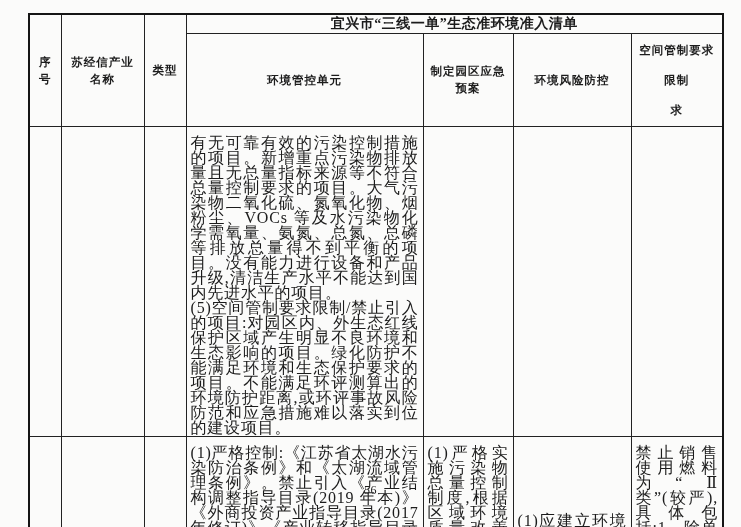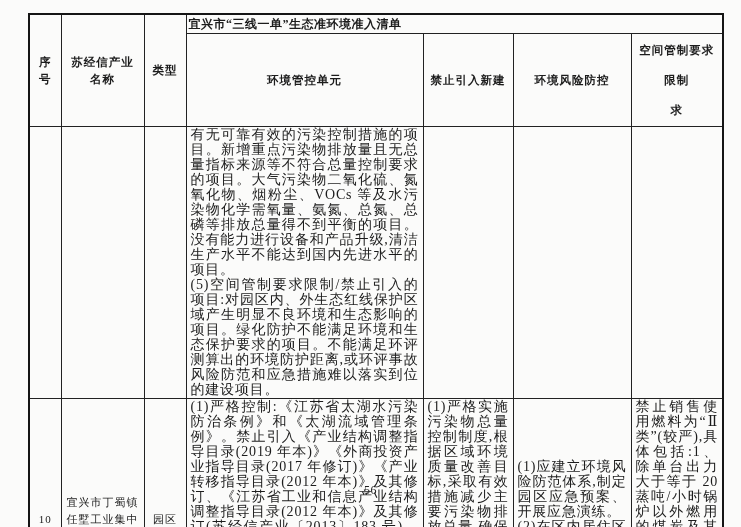--- a/index.html
+++ b/index.html
@@ -18,38 +18,38 @@
     background:#fbfbfa;
   }
   td {
     border:1px solid #222;
     padding:1px 4px;
     vertical-align:middle;
     overflow:hidden;
   }
   .title-cell {
     height:18px;
-    font-weight:bold; font-size:12px; 
+    font-weight:bold; font-size:14px; text-align:center;
     letter-spacing:0.5px; padding:0 2px;
   }
   .head-cell {
     font-weight:bold; font-size:11.5px; text-align:center;
     letter-spacing:1px; white-space:pre-line; line-height:17px;
   }
   .r-head2 td { height:62px; }
   .head-resource { line-height:30px; }
   .r-body1 td { height:198px; }
   .r-body2 td { height:177px; }
   .body-text {
-    font-size:14px; line-height:15px;
+    font-size:16px; line-height:15px;
     letter-spacing:0.8px;
     text-align:justify;
     white-space:pre-line;
     vertical-align:top;
-    padding:0 4px 1px 4px;
+    padding:8px 4px 1px 4px;
   }
   .v-mid { vertical-align:middle; }
   .c-mid {
     font-size:11px; text-align:center; vertical-align:middle;
     letter-spacing:1px; line-height:17px;
   }
   .page-number {
     position:absolute; left:0; top:483px; width:741px;
     text-align:center; font-size:12px; letter-spacing:0.5px;
   }
@@ -71,21 +71,21 @@
     <tbody>
         <tr>
       <td rowspan="2" class="head-cell">序号</td>
       <td rowspan="2" class="head-cell">苏经信产业
 名称</td>
       <td rowspan="2" class="head-cell">类型</td>
       <td colspan="4" class="title-cell">宜兴市“三线一单”生态准环境准入清单</td>
     </tr>
     <tr class="r-head2">
       <td class="head-cell">环境管控单元</td>
-      <td class="head-cell">禁止引入新建</td>
+      <td class="head-cell">制定园区应急预案</td>
       <td class="head-cell">环境风险防控</td>
       <td class="head-cell head-resource">空间管制要求限制
 求</td>
     </tr>
     <tr class="r-body1">
       <td class="c-mid"></td>
       <td class="c-mid"></td>
       <td class="c-mid"></td>
       <td class="body-text">有无可靠有效的污染控制措施的项目。新增重点污染物排放量且无总量指标来源等不符合总量控制要求的项目。大气污染物二氧化硫、氮氧化物、烟粉尘、VOCs 等及水污染物化学需氧量、氨氮、总氮、总磷等排放总量得不到平衡的项目。没有能力进行设备和产品升级,清洁生产水平不能达到国内先进水平的项目。
 (5)空间管制要求限制/禁止引入的项目:对园区内、外生态红线保护区域产生明显不良环境和生态影响的项目。绿化防护不能满足环境和生态保护要求的项目。不能满足环评测算出的环境防护距离,或环评事故风险防范和应急措施难以落实到位的建设项目。</td>

